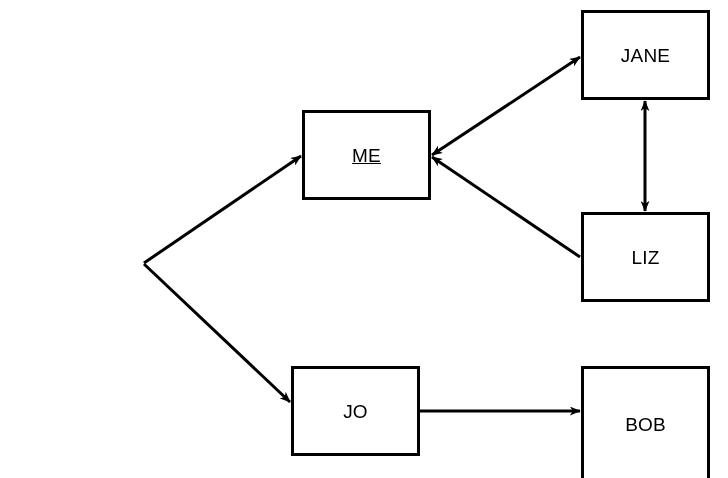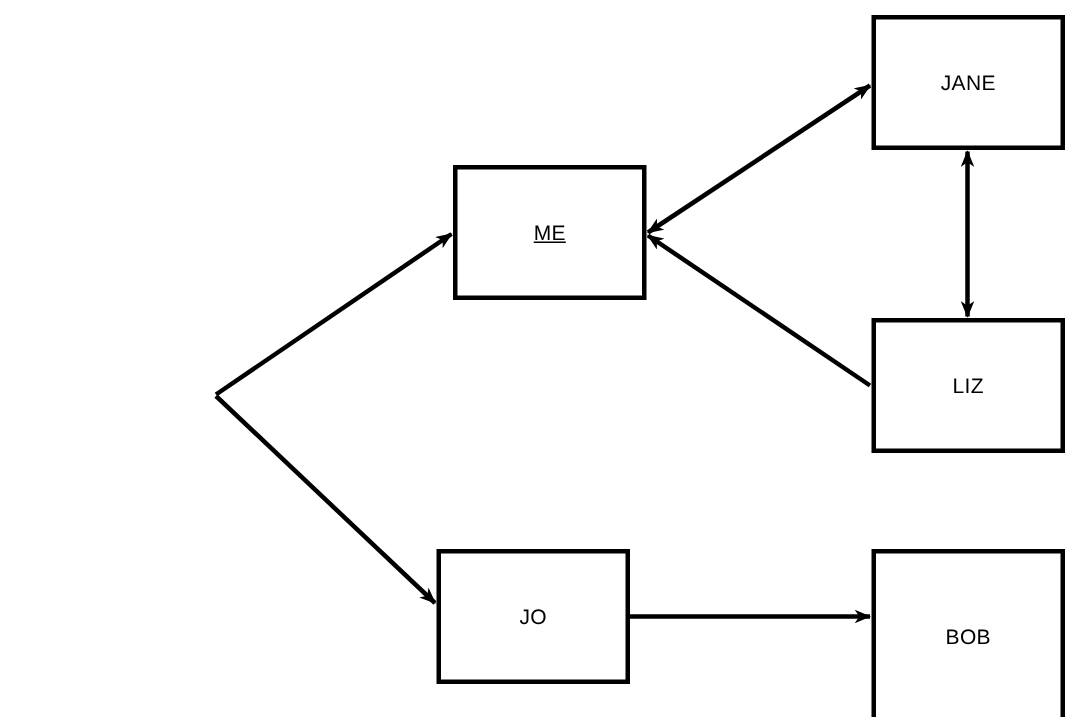--- a/index.html
+++ b/index.html
@@ -24,21 +24,21 @@
   .node-box {
     position: absolute;
     box-sizing: border-box;
     background: #ffffff;
     border: 3px solid #000000;
     display: flex;
     align-items: center;
     justify-content: center;
   }
   .node-label {
-    font-size: 14px;
+    font-size: 19px;
     line-height: 1;
     color: #000000;
     letter-spacing: 0.2px;
     white-space: nowrap;
     user-select: none;
   }
   svg.edge-layer {
     position: absolute;
     left: 0;
     top: 0;

